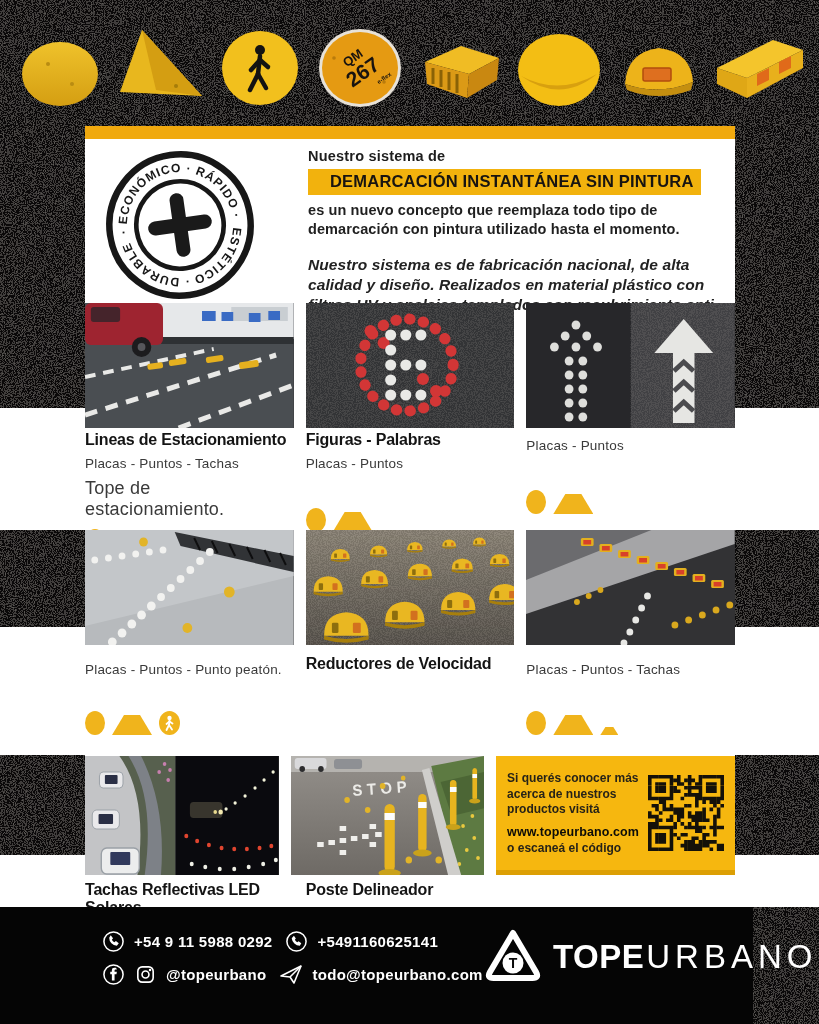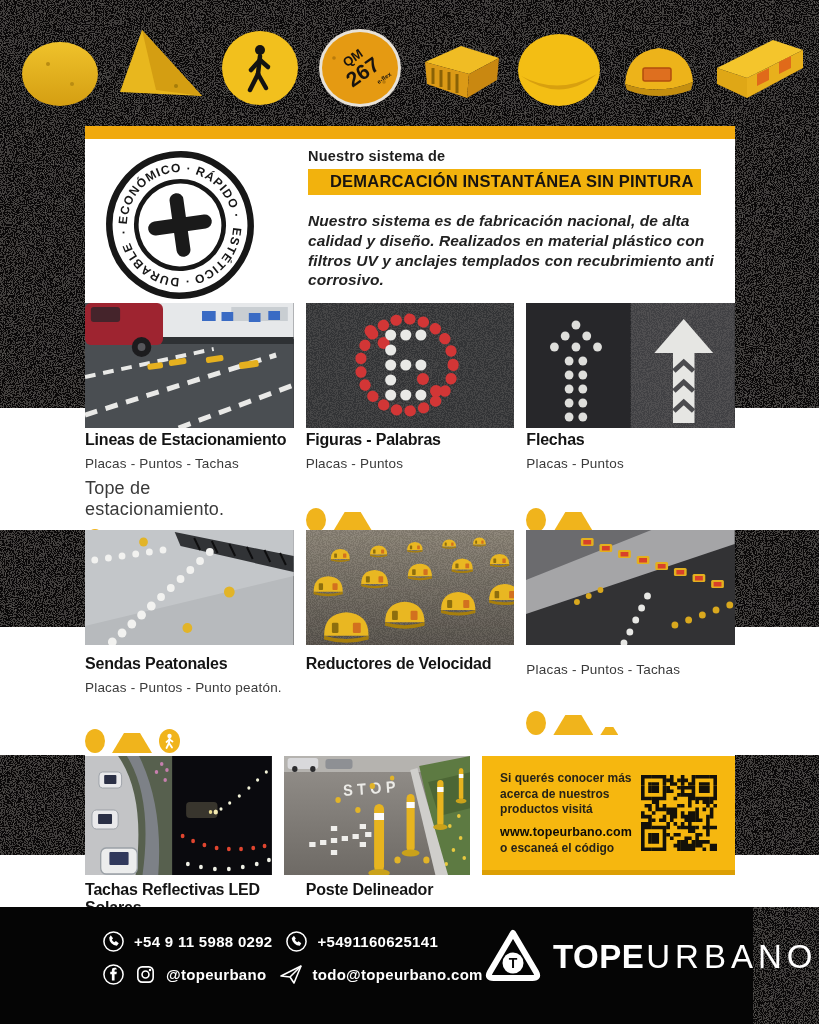--- a/index.html
+++ b/index.html
@@ -48,21 +48,21 @@
   .ic { background:#F0B41C; }
   .ic-dot { width:20px; height:24px; border-radius:50%; }
   .ic-placa { width:40px; height:20px; clip-path:polygon(0 100%,30% 0,70% 0,100% 100%); }
   .ic-tacha { width:18px; height:8px; clip-path:polygon(0 100%,28% 0,72% 0,100% 100%); }
   .ic-tope { width:42px; height:14px; clip-path:polygon(0 100%,14% 0,86% 0,100% 100%); }
   .ic-peaton { width:21px; height:24px; border-radius:50%; position:relative; }
   .ic-peaton svg { position:absolute; inset:0; }
 
   
   .promo { flex:1 1 0; background:#F6B70F; border-bottom:5px solid #DC9F04;
-    display:flex; align-items:center; gap:9px; padding:10px 18px; }
+    display:flex; align-items:center; gap:9px; padding:10px 11px; }
   .promo-texts { flex:1 1 0; }
   .promo-line1 { font-size:12px; font-weight:700; color:#272318; line-height:1.3; }
   .promo-url { margin-top:7px; font-size:12.5px; font-weight:700; color:#0d0c08; letter-spacing:0.1px; }
   .promo-line2 { margin-top:2px; font-size:12px; font-weight:700; color:#272318; }
   .promo-qr { flex:0 0 auto; }
 
   
   .footer { position:absolute; top:907px; left:0; width:753px; height:117px; background:#050505; }
   .contact { position:absolute; left:102px; top:23px; display:flex; flex-direction:column; gap:9px; }
   .contact-row { display:flex; align-items:center; gap:9px; }
@@ -186,20 +186,21 @@
       <g stroke="#1a1a1a" stroke-width="15" stroke-linecap="round">
         <line x1="85" y1="58" x2="85" y2="112"></line>
         <line x1="58" y1="85" x2="112" y2="85"></line>
       </g>
     </g>
   </svg>
 
   <div class="intro-text">
     <div class="intro-lead">Nuestro sistema de</div>
     <div class="intro-highlight">DEMARCACIÓN INSTANTÁNEA SIN PINTURA</div>
+    <div class="intro-body">es un nuevo concepto que reemplaza todo tipo de demarcación con pintura utilizado hasta el momento.</div>
     <div class="intro-note">Nuestro sistema es de fabricación nacional, de alta calidad y diseño. Realizados en material plástico con filtros UV y anclajes templados con recubrimiento anti corrosivo.</div>
   </div>
 
   <div class="photo-row row1">
     <div class="photo">
       <svg viewBox="0 0 214 125" preserveAspectRatio="none">
         <rect width="214" height="125" fill="#4a4e52"></rect>
         <rect x="60" y="0" width="154" height="36" fill="#e6e8ea"></rect>
         <rect x="150" y="4" width="58" height="14" fill="#c9ced2"></rect>
         <rect x="120" y="8" width="14" height="10" fill="#3a6bc4"></rect>
@@ -297,21 +298,20 @@
     </div>
     <div class="cap-cell">
       <div class="cap-title">Figuras - Palabras</div>
       <div class="cap-sub">Placas - Puntos</div>
       <div class="icon-row" style="margin-top:37px">
         <span class="ic ic-dot"></span>
         <span class="ic ic-placa"></span>
       </div>
     </div>
     <div class="cap-cell">
-      <div class="cap-title">Flechas</div>
       <div class="cap-sub">Placas - Puntos</div>
       <div class="icon-row" style="margin-top:37px">
         <span class="ic ic-dot"></span>
         <span class="ic ic-placa"></span>
       </div>
     </div>
   </div>
 
   <div class="photo-row row2">
     <div class="photo">
@@ -440,21 +440,20 @@
           <circle cx="52" cy="72" r="3"></circle>
             <circle cx="64" cy="66" r="3"></circle>
             <circle cx="76" cy="60" r="3"></circle>
         </g>
       </svg>
     </div>
   </div>
 
   <div class="caption-row cap2">
     <div class="cap-cell">
-      <div class="cap-title">Sendas Peatonales</div>
       <div class="cap-sub">Placas - Puntos - Punto peatón.</div>
       <div class="icon-row" style="margin-top:34px">
         <span class="ic ic-dot"></span>
         <span class="ic ic-placa"></span>
         <span class="ic ic-peaton">
           <svg viewBox="0 0 21 24">
               <g stroke="#fff" stroke-width="1.8" stroke-linecap="round" fill="none">
             <circle cx="10.5" cy="7" r="2.2" fill="#fff" stroke="none"></circle>
             <path d="M10.5 9.5 L10 14"></path>
                 <path d="M10 14 L7.5 19"></path>

